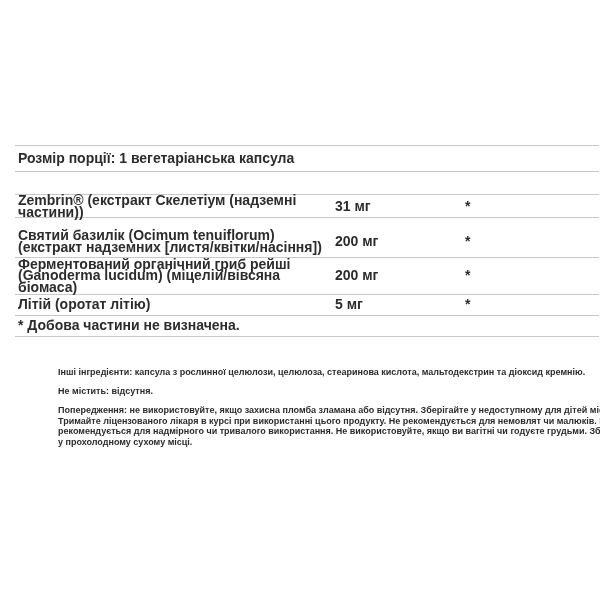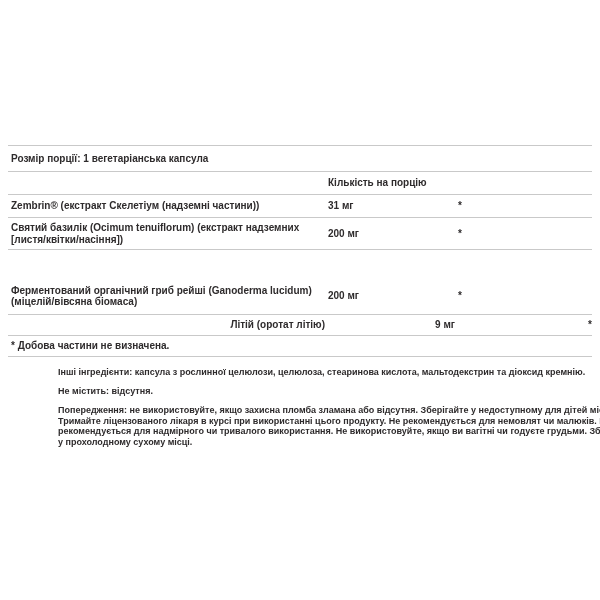--- a/index.html
+++ b/index.html
@@ -9,41 +9,41 @@
     height: 600px;
     background: #ffffff;
     font-family: "Liberation Sans", sans-serif;
     font-weight: bold;
     color: #2e2b2c;
     overflow: hidden;
   }
   .facts {
     position: absolute;
     top: 145px;
-    left: 8px;
+    left: 15px;
     width: 584px;
     border-top: 1px solid #c9c9c9;
-    font-size: 10px;
+    font-size: 14px;
     line-height: 11.5px;
   }
   .frow {
     border-bottom: 1px solid #c9c9c9;
     display: grid;
     grid-template-columns: 317px 130px 1fr;
     align-items: center;
   }
   .frow .cell { padding-left: 3px; }
   .frow .span-all { grid-column: 1 / -1; }
   .r-serving  { height: 25px; }
   .r-servings { height: 23px; }
   .r-header   { height: 22px; }
   .r-zembrin  { height: 22px; }
-  .r-basil    { height: 31px; }
-  .r-reishi   { height: 36px; margin-top: 28px; }
-  .r-lithium  { height: 20px; text-align: right; }
+  .r-basil    { height: 31px; margin-top: 8px; }
+  .r-reishi   { height: 36px; }
+  .r-lithium  { height: 20px; }
   .r-footnote { height: 20px; }
   .notes {
     position: absolute;
     top: 367px;
     left: 11px;
     width: 578px;
     font-size: 9px;
     line-height: 10.5px;
     margin-left: 47px;
   }
@@ -56,21 +56,20 @@
 
   <div class="facts">
 
     <div class="frow r-serving">
       <div class="cell span-all">Розмір порції: 1 вегетаріанська капсула</div>
     </div>
 
 
     <div class="frow r-header">
       <div class="cell"></div>
-      <div class="cell">Кількість на порцію</div>
     </div>
 
     <div class="frow r-zembrin">
       <div class="cell">Zembrin® (екстракт Скелетіум (надземні частини))</div>
       <div class="cell">31 мг</div>
       <div class="cell">*</div>
     </div>
 
     <div class="frow r-basil">
       <div class="cell">Святий базилік (Ocimum tenuiflorum) (екстракт надземних [листя/квітки/насіння])</div>
@@ -79,21 +78,21 @@
     </div>
 
     <div class="frow r-reishi">
       <div class="cell">Ферментований органічний гриб рейші (Ganoderma lucidum) (міцелій/вівсяна біомаса)</div>
       <div class="cell">200 мг</div>
       <div class="cell">*</div>
     </div>
 
     <div class="frow r-lithium">
       <div class="cell">Літій (оротат літію)</div>
-      <div class="cell">9 мг</div>
+      <div class="cell">5 мг</div>
       <div class="cell">*</div>
     </div>
 
     <div class="frow r-footnote">
       <div class="cell span-all">* Добова частини не визначена.</div>
     </div>
 
   </div>
 
   <div class="notes">

